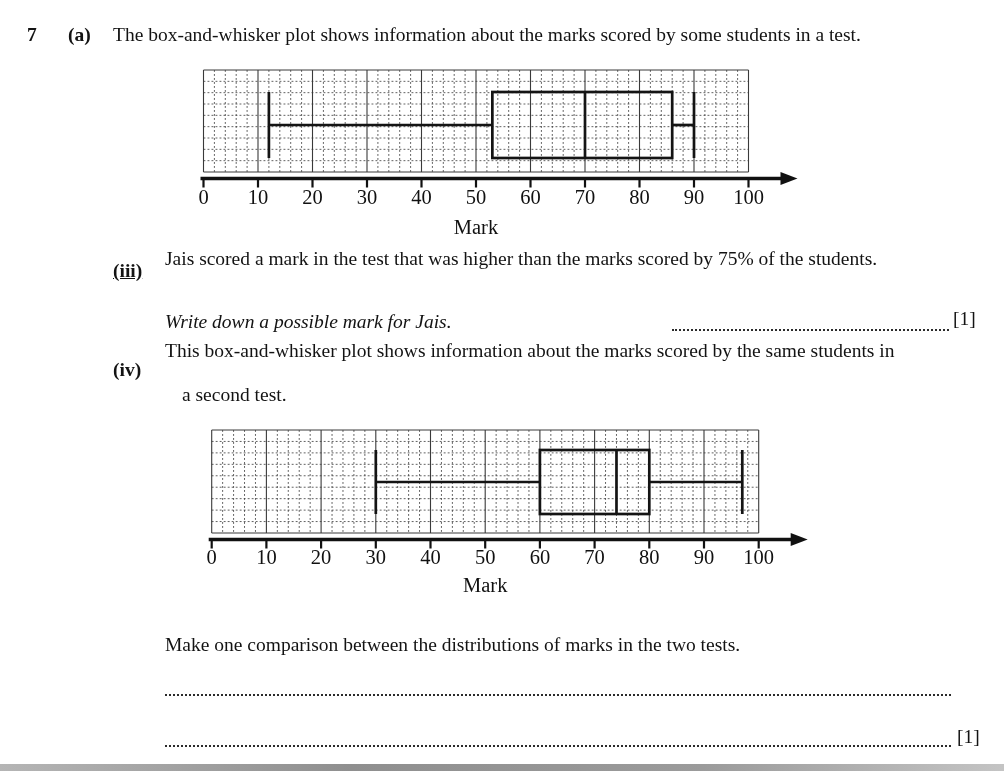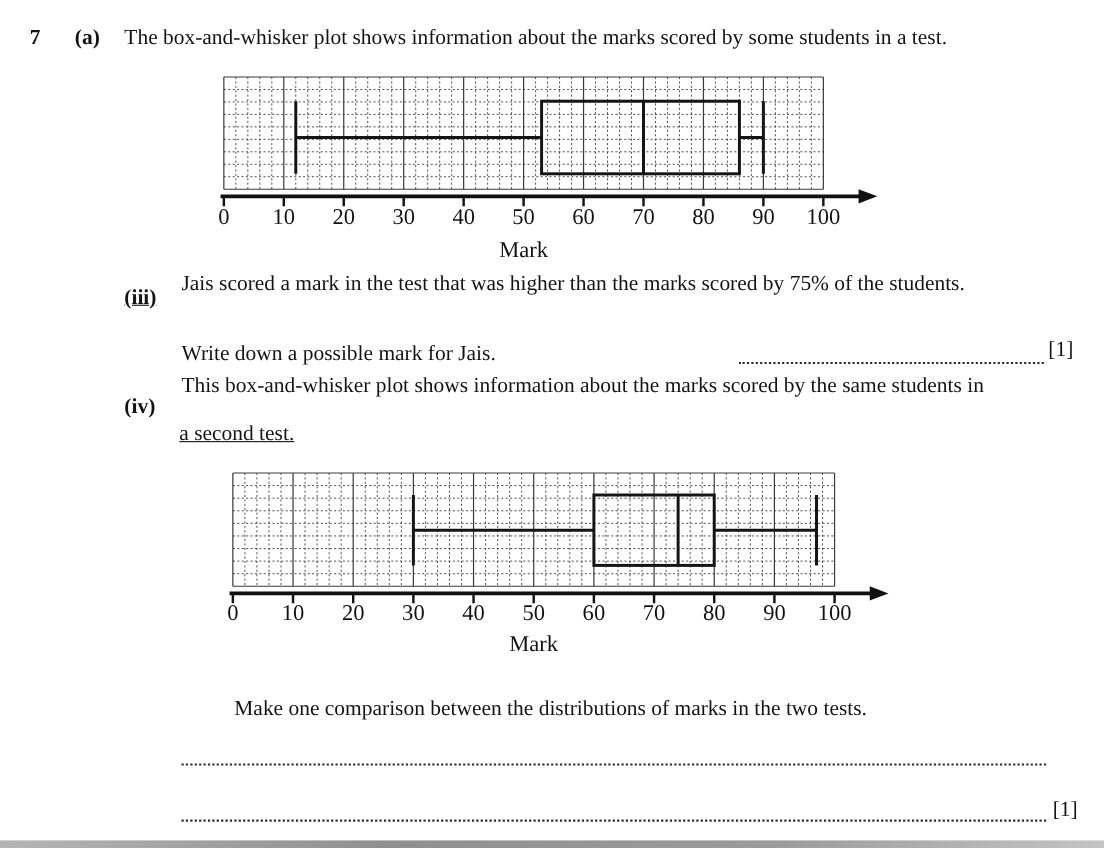--- a/index.html
+++ b/index.html
@@ -116,27 +116,27 @@
       <line x1="544" y1="32" x2="544" y2="98" stroke="#141414" stroke-width="2.7"></line>
       <line x1="118.9" y1="65" x2="342.35" y2="65" stroke="#141414" stroke-width="2.7"></line>
       <line x1="522.2" y1="65" x2="544" y2="65" stroke="#141414" stroke-width="2.7"></line>
       <rect x="342.35" y="32" width="179.85000000000002" height="66" fill="none" stroke="#141414" stroke-width="2.7"></rect>
       <line x1="435" y1="32" x2="435" y2="98" stroke="#141414" stroke-width="2.7"></line>
     </svg>
 </div>
 
 <div class="abs qtext bold" style="left:113px;top:258px;text-decoration:underline;">(iii)</div>
 <div class="abs qtext" style="left:165px;top:246px;">Jais scored a mark in the test that was higher than the marks scored by 75% of the students.</div>
-<div class="abs qtext" style="left:165px;top:309px;">Write down a possible mark for Jais.</div>
+<div class="abs qtext" style="left:165px;top:309px;font-style:italic;">Write down a possible mark for Jais.</div>
 <div class="answer-line" style="left:672px;top:329px;width:277px;"></div>
 <div class="abs marks" style="left:953px;top:308px;">[1]</div>
 
 <div class="abs qtext bold" style="left:113px;top:357px;">(iv)</div>
 <div class="abs qtext" style="left:165px;top:338px;">This box-and-whisker plot shows information about the marks scored by the same students in</div>
-<div class="abs qtext" style="left:163px;top:382px;text-decoration:underline;">a second test.</div>
+<div class="abs qtext" style="left:182px;top:382px;">a second test.</div>
 
 <div class="plot-wrap" style="left:150px;top:420px;width:710px;height:186px;">
   <svg id="plot1" width="710" height="186">
       <line x1="61.7" y1="10" x2="61.7" y2="113" stroke="#3a3a3a" stroke-width="1.1" stroke-dasharray="none"></line>
       <line x1="72.64" y1="10" x2="72.64" y2="113" stroke="#3a3a3a" stroke-width="0.8" stroke-dasharray="1.9 2.1"></line>
       <line x1="83.58" y1="10" x2="83.58" y2="113" stroke="#3a3a3a" stroke-width="0.8" stroke-dasharray="1.9 2.1"></line>
       <line x1="94.52000000000001" y1="10" x2="94.52000000000001" y2="113" stroke="#3a3a3a" stroke-width="0.8" stroke-dasharray="1.9 2.1"></line>
       <line x1="105.46000000000001" y1="10" x2="105.46000000000001" y2="113" stroke="#3a3a3a" stroke-width="0.8" stroke-dasharray="1.9 2.1"></line>
       <line x1="116.4" y1="10" x2="116.4" y2="113" stroke="#3a3a3a" stroke-width="1.1" stroke-dasharray="none"></line>
       <line x1="127.34" y1="10" x2="127.34" y2="113" stroke="#3a3a3a" stroke-width="0.8" stroke-dasharray="1.9 2.1"></line>
@@ -221,18 +221,18 @@
       <text x="335.2" y="172" text-anchor="middle" font-size="20.5">Mark</text>
       <line x1="225.8" y1="30" x2="225.8" y2="94" stroke="#141414" stroke-width="2.7"></line>
       <line x1="592.2900000000001" y1="30" x2="592.2900000000001" y2="94" stroke="#141414" stroke-width="2.7"></line>
       <line x1="225.8" y1="62" x2="389.9" y2="62" stroke="#141414" stroke-width="2.7"></line>
       <line x1="499.29999999999995" y1="62" x2="592.2900000000001" y2="62" stroke="#141414" stroke-width="2.7"></line>
       <rect x="389.9" y="30" width="109.39999999999998" height="64" fill="none" stroke="#141414" stroke-width="2.7"></rect>
       <line x1="466.47999999999996" y1="30" x2="466.47999999999996" y2="94" stroke="#141414" stroke-width="2.7"></line>
     </svg>
 </div>
 
-<div class="abs qtext" style="left:165px;top:632px;margin-left:48px;">Make one comparison between the distributions of marks in the two tests.</div>
+<div class="abs qtext" style="left:165px;top:632px;">Make one comparison between the distributions of marks in the two tests.</div>
 <div class="answer-line" style="left:165px;top:694px;width:786px;"></div>
 <div class="answer-line" style="left:165px;top:745px;width:786px;"></div>
 <div class="abs marks" style="left:957px;top:726px;">[1]</div>
 
 <div class="scan-band"></div>
 
 </body></html>

